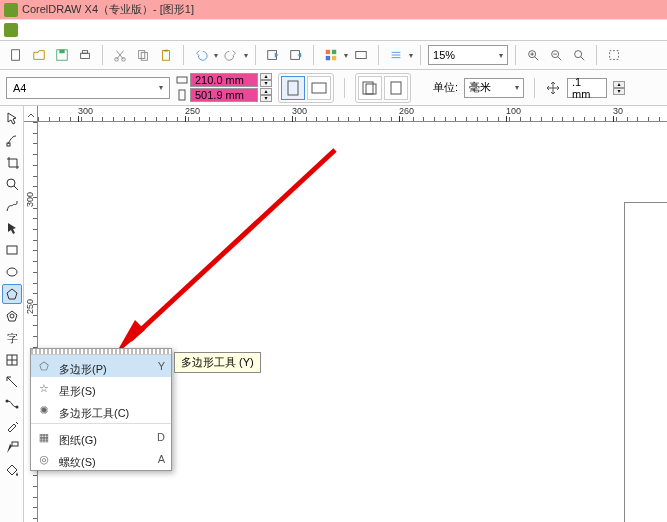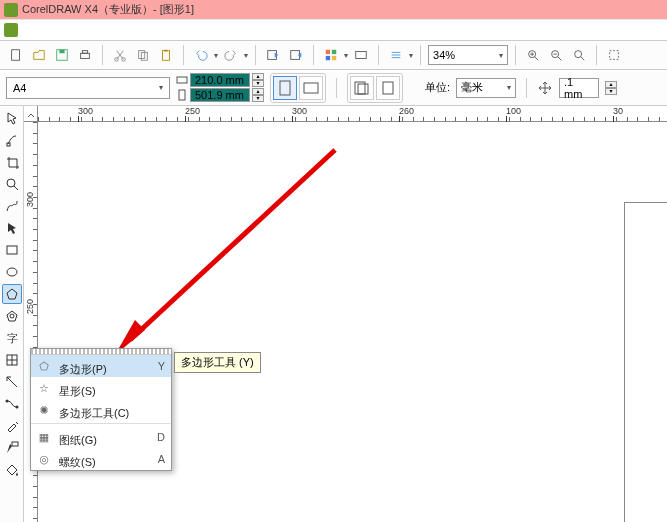--- a/index.html
+++ b/index.html
@@ -9,21 +9,21 @@
   .menubar { height: 20px; background: #fff; padding-left: 4px; display: flex; align-items: center; }
   .menubar .icon { width: 14px; height: 14px; background: #6b9b2a; border-radius: 2px; }
   .toolbar1 { height: 30px; border-top: 1px solid #ccc; border-bottom: 1px solid #ccc; display: flex; align-items: center; padding: 0 6px; gap: 3px; background: #fcfcfc; }
   .sep { width: 1px; height: 20px; background: #ccc; margin: 0 4px; }
   .tbtn { width: 20px; height: 20px; display: flex; align-items: center; justify-content: center; color: #555; cursor: pointer; border-radius: 2px; }
   .zoom-sel { width: 80px; height: 20px; border: 1px solid #999; background: #fff; padding: 0 4px; display: flex; align-items: center; justify-content: space-between; }
   .toolbar2 { height: 36px; border-bottom: 1px solid #ccc; display: flex; align-items: center; padding: 0 6px; gap: 6px; background: #fcfcfc; }
   .paper-sel { width: 164px; height: 22px; border: 1px solid #999; background: #fff; padding: 0 6px; display: flex; align-items: center; justify-content: space-between; }
   .dim-group { display: flex; flex-direction: column; gap: 1px; }
   .dim-row { display: flex; align-items: center; gap: 2px; }
-  .dim-input { width: 60px; height: 14px; border: 1px solid #999; background: #0f766e; padding: 0 4px; display: flex; align-items: center; }
+  .dim-input { width: 68px; height: 14px; border: 1px solid #999; background: #ec4899; padding: 0 4px; display: flex; align-items: center; }
   .spinners { display: flex; flex-direction: column; width: 12px; }
   .spin { height: 7px; border: 1px solid #999; background: #f0f0f0; font-size: 6px; text-align: center; line-height: 5px; }
   .orient-group { display: flex; border: 1px solid #ccc; border-radius: 3px; padding: 2px; gap: 2px; }
   .orient { width: 24px; height: 24px; border: 1px solid #ccc; background: #fff; display: flex; align-items: center; justify-content: center; }
   .orient.on { background: #e8f0fe; border-color: #4a90d9; }
   .unit-sel { width: 60px; height: 20px; border: 1px solid #999; background: #fff; padding: 0 4px; display: flex; align-items: center; justify-content: space-between; }
   .nudge-input { width: 40px; height: 20px; border: 1px solid #999; background: #fff; padding: 0 4px; display: flex; align-items: center; }
   .workspace { position: relative; height: 416px; display: flex; }
   .ltoolbox { width: 24px; background: #fcfcfc; border-right: 1px solid #ccc; display: flex; flex-direction: column; align-items: center; padding-top: 2px; gap: 2px; }
   .ltool { width: 20px; height: 20px; display: flex; align-items: center; justify-content: center; cursor: pointer; border-radius: 2px; color: #555; }
@@ -151,21 +151,21 @@
     </div>
   <div class="sep"></div>
   <div class="tbtn">
       <svg class="ico" viewBox="0 0 16 16">
         <path d="M3 5h10M3 8h10M3 11h10" stroke="#4a90d9"></path>
       </svg>
     </div>
   <span class="chev">▾</span>
   <div class="sep"></div>
   <div class="zoom-sel">
-    <span>34%</span>
+    <span>15%</span>
     <span class="chev">▾</span>
   </div>
   <div class="sep"></div>
   <div class="tbtn">
       <svg class="ico" viewBox="0 0 16 16">
         <circle cx="7" cy="7" r="4" fill="none" stroke="#555"></circle>
         <path d="M10 10l4 4M5 7h4M7 5v4" stroke="#555"></path>
       </svg>
     </div>
   <div class="tbtn">

